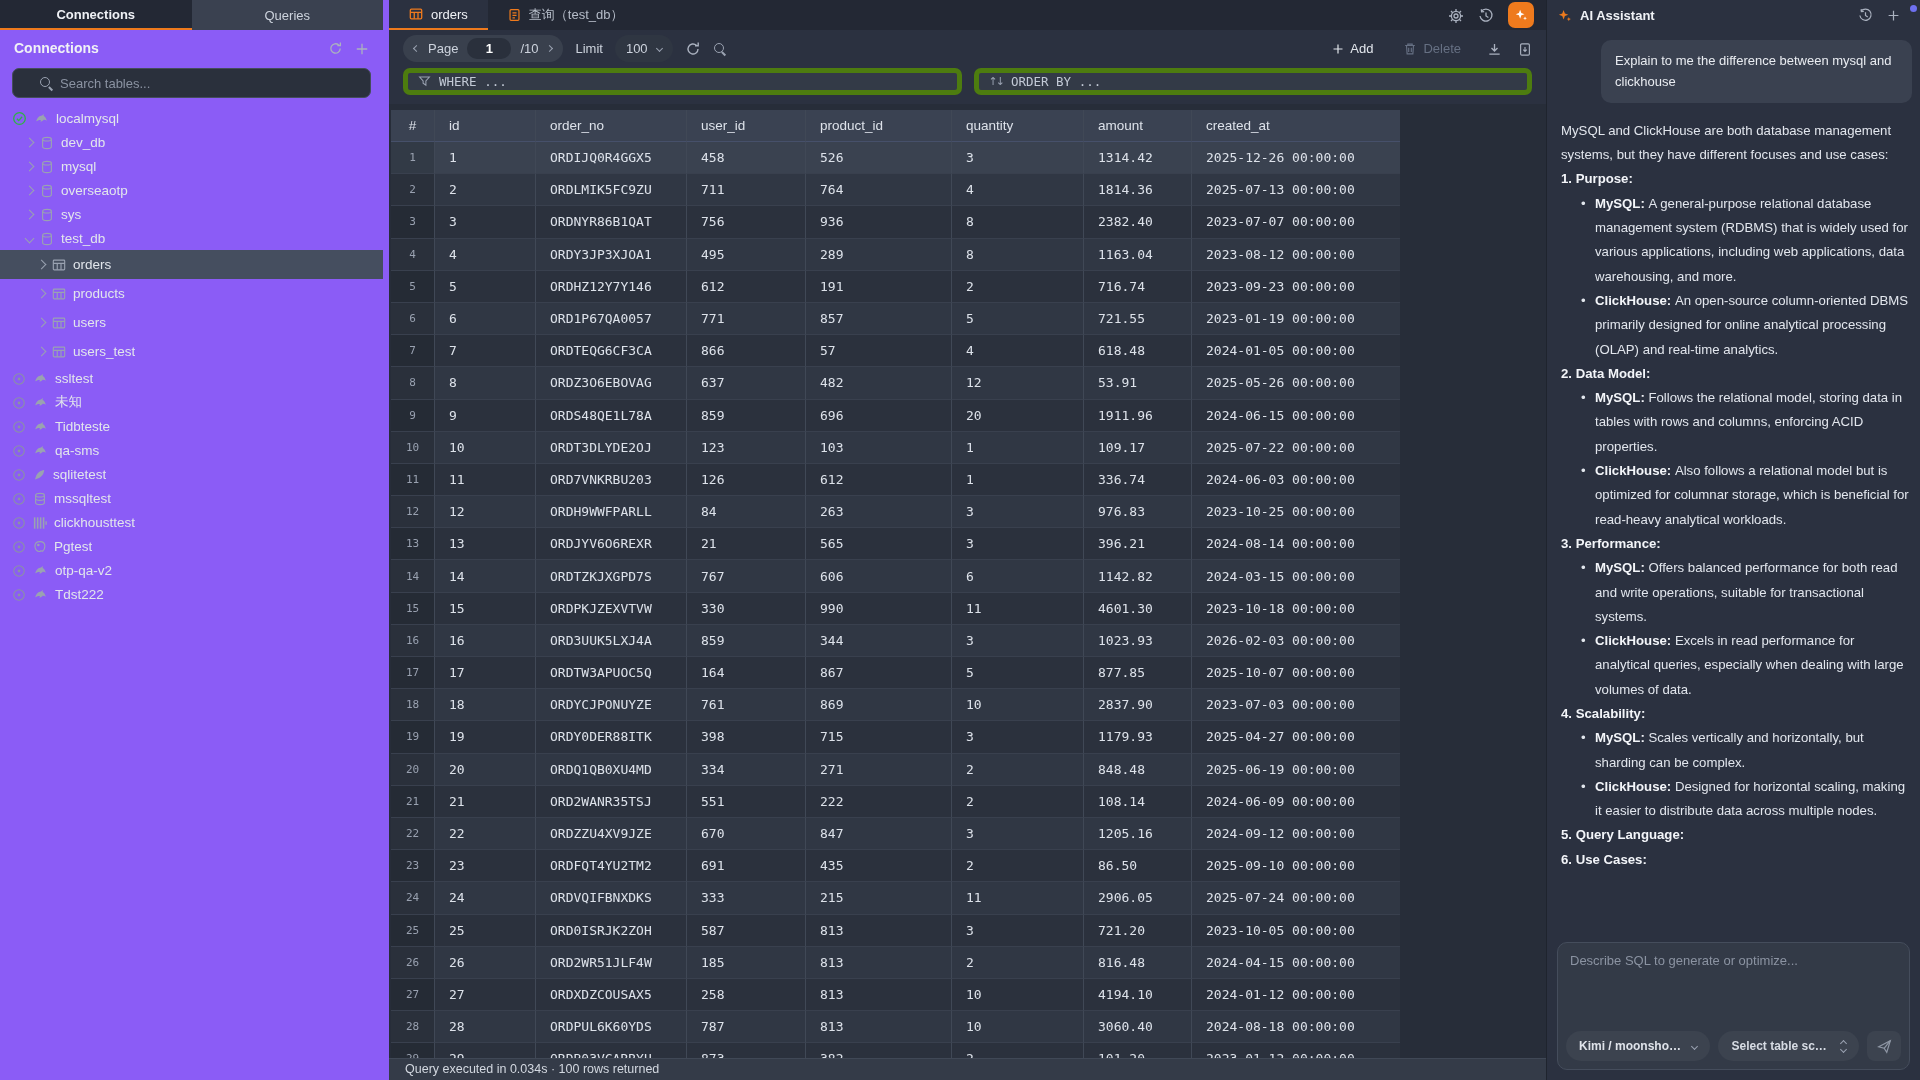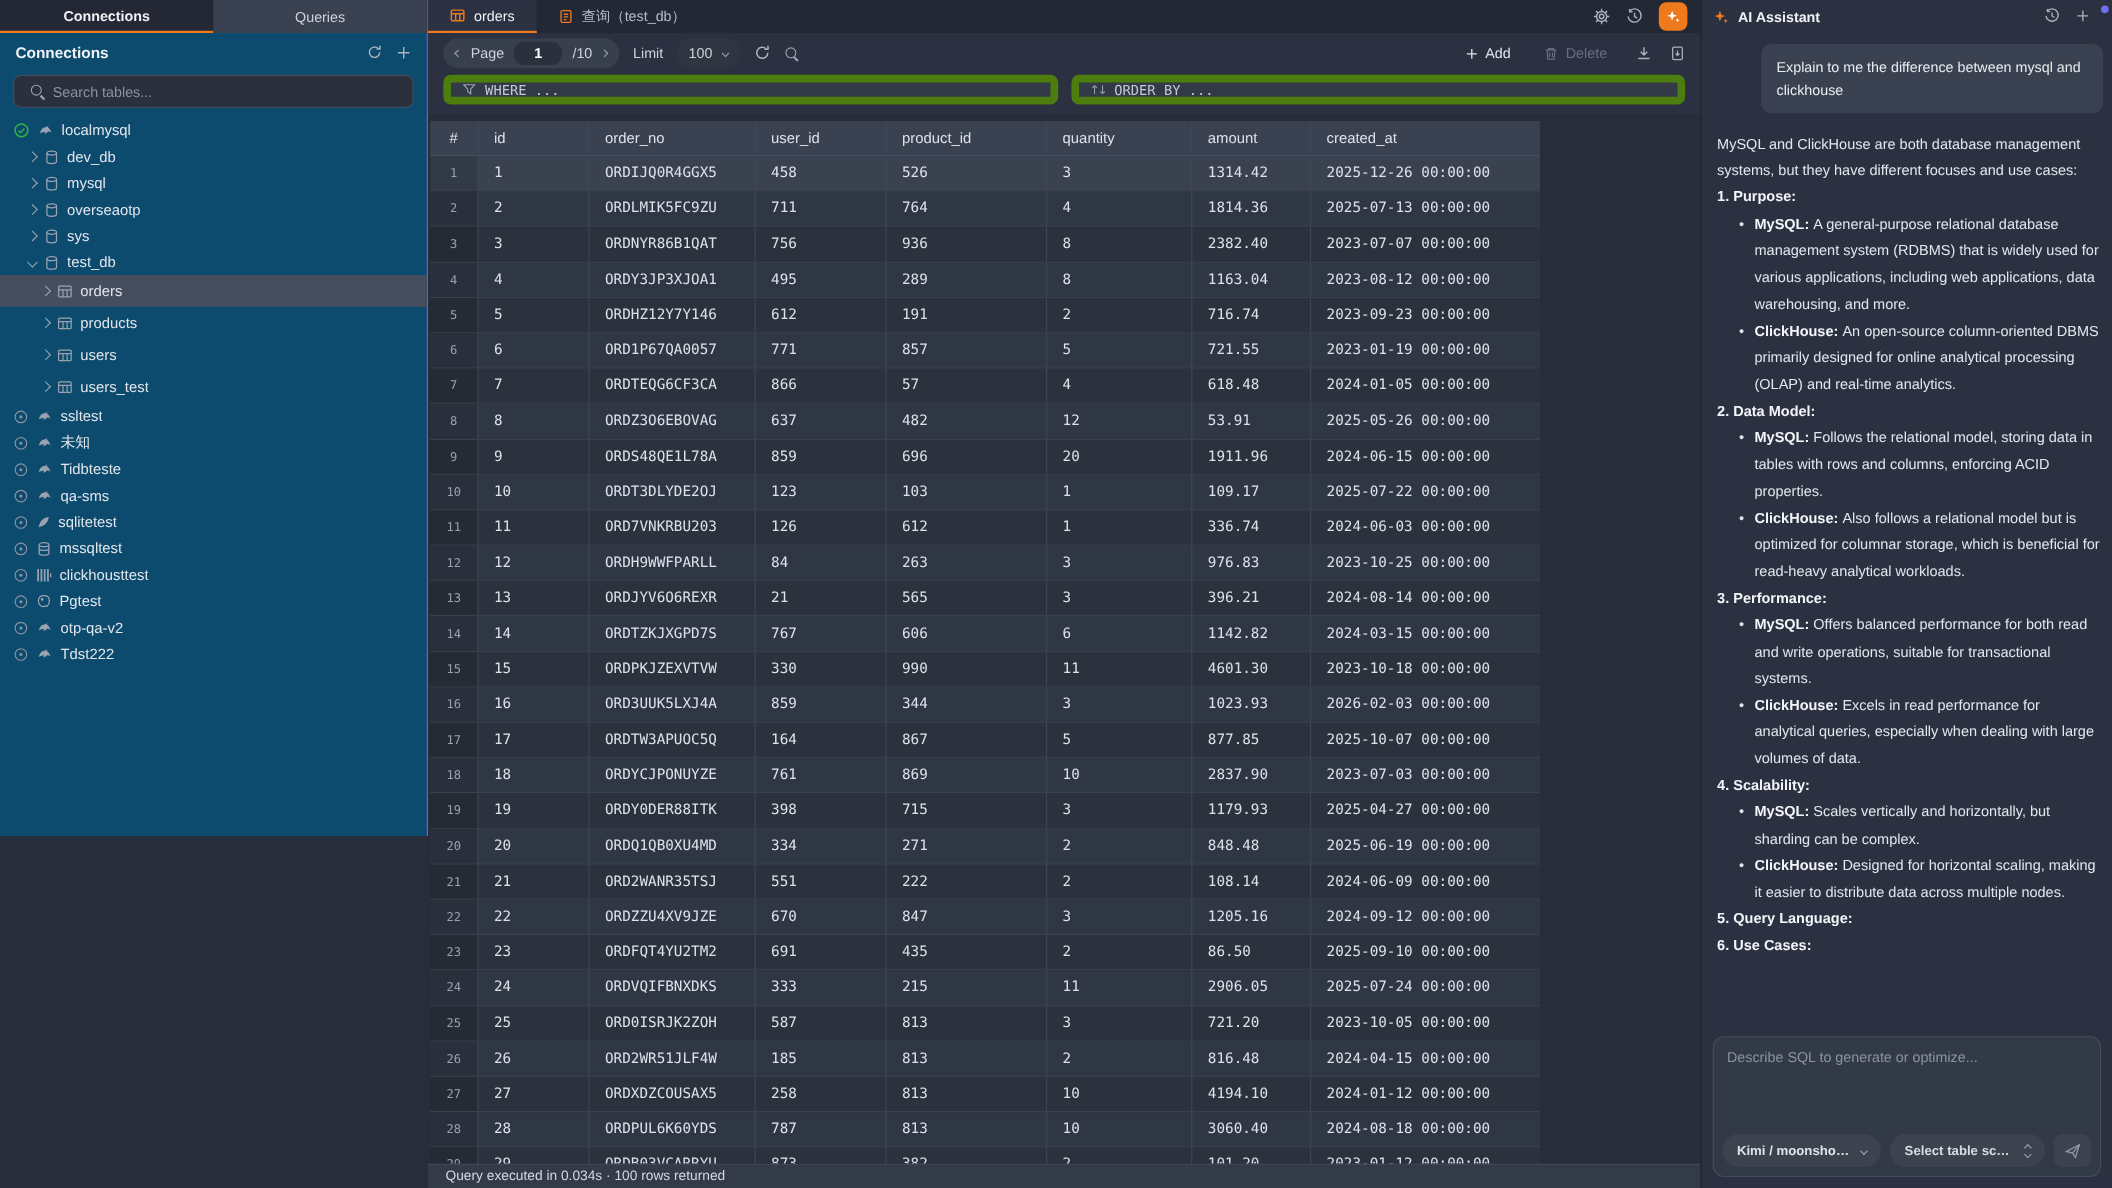--- a/index.html
+++ b/index.html
@@ -9,33 +9,33 @@
   
   svg.ic { display:inline-block; vertical-align:middle; }
   .chev { display:inline-block; width:7px; height:7px;
           border-right:1.6px solid #9aa2b1; border-bottom:1.6px solid #9aa2b1; }
   .chev.r { transform:rotate(-45deg); }
   .chev.d { transform:rotate(45deg); }
   .chev.l { transform:rotate(135deg); }
   .chev.sm { width:5px; height:5px; }
 
   
-  .sidebar { position:absolute; left:0; top:0; width:389px; height:760px;
-             background:#0c4a6e; border-right:1px solid #8b5cf6; }
+  .sidebar { position:absolute; left:0; top:0; width:389px; height:1080px;
+             background:#8b5cf6; border-right:6px solid #8b5cf6; }
   .side-tabs { height:30px; display:flex; background:#232834; }
   .side-tab { flex:1; display:flex; align-items:center; justify-content:center;
               font-size:13px; color:#cdd3dd; cursor:pointer; }
   .side-tab.active { color:#f0f2f6; font-weight:bold; border-bottom:2px solid #ee7a1d; }
   .side-tab.inactive { background:#3a4150; }
   .side-header { height:36px; display:flex; align-items:center; padding:0 14px; }
   .side-header .t { font-size:14px; font-weight:bold; color:#f0f2f6; flex:1; }
   .side-header .icons { display:flex; gap:12px; align-items:center; }
   .search-box { margin:2px 12px 8px 12px; height:30px; border:1px solid #454d5c;
                 border-radius:7px; background:#2a303c; display:flex; align-items:center;
-                padding:0 14px; gap:7px; }
+                padding:0 26px; gap:7px; }
   .search-box input { background:transparent; border:none; outline:none; color:#dfe3ea;
                       font-size:13px; width:100%; font-family:"Liberation Sans",sans-serif; }
   .search-box input::placeholder { color:#8b93a2; }
   .mag { position:relative; width:14px; height:14px; flex:0 0 14px; }
   .mag::before { content:""; position:absolute; left:1px; top:1px; width:8px; height:8px;
                  border:1.5px solid #9aa2b1; border-radius:50%; }
   .mag::after { content:""; position:absolute; left:9.5px; top:9.5px; width:4.5px; height:1.5px;
                 background:#9aa2b1; transform:rotate(45deg); transform-origin:left center; }
 
   .tree { margin-top:2px; font-size:13.5px; color:#e2e6ec; }
@@ -63,21 +63,21 @@
   .page-input { width:44px; height:21px; background:#2a303c; border-radius:10px;
                 display:flex; align-items:center; justify-content:center;
                 color:#ffffff; font-weight:bold; font-size:13px; cursor:text; }
   .tool-lbl { font-size:13px; color:#cdd3dd; }
   .tool-spacer { flex:1; }
   .tool-btn { display:flex; align-items:center; gap:6px; font-size:13px; color:#e2e6ec; cursor:pointer; }
   .tool-btn.disabled { color:#667083; cursor:default; }
 
   .filter-row { height:37px; background:#2b3140; display:flex; align-items:center;
                 gap:12px; padding:0 14px 8px 14px; }
-  .filter-box { flex:1; height:27px; border:7px solid #4d7c0f; border-radius:7px;
+  .filter-box { flex:1; height:27px; border:5px solid #4d7c0f; border-radius:7px;
                 background:#333a47; display:flex; align-items:center; gap:8px;
                 padding:0 10px; color:#c3cad6; font-size:12.5px; cursor:text;
                 font-family:"DejaVu Sans Mono", monospace; }
   .updown { font-size:11px; color:#9aa2b1; letter-spacing:-2px; font-family:"DejaVu Sans",sans-serif; }
 
   
   .grid { position:absolute; left:2px; top:110px; width:1009px; height:948px; overflow:hidden;
           font-family:"DejaVu Sans Mono", monospace; font-size:13px; }
   .g-row { display:flex; height:32.2px; }
   .g-row.head { height:32px; background:#3a4252; font-family:"Liberation Sans",sans-serif;

